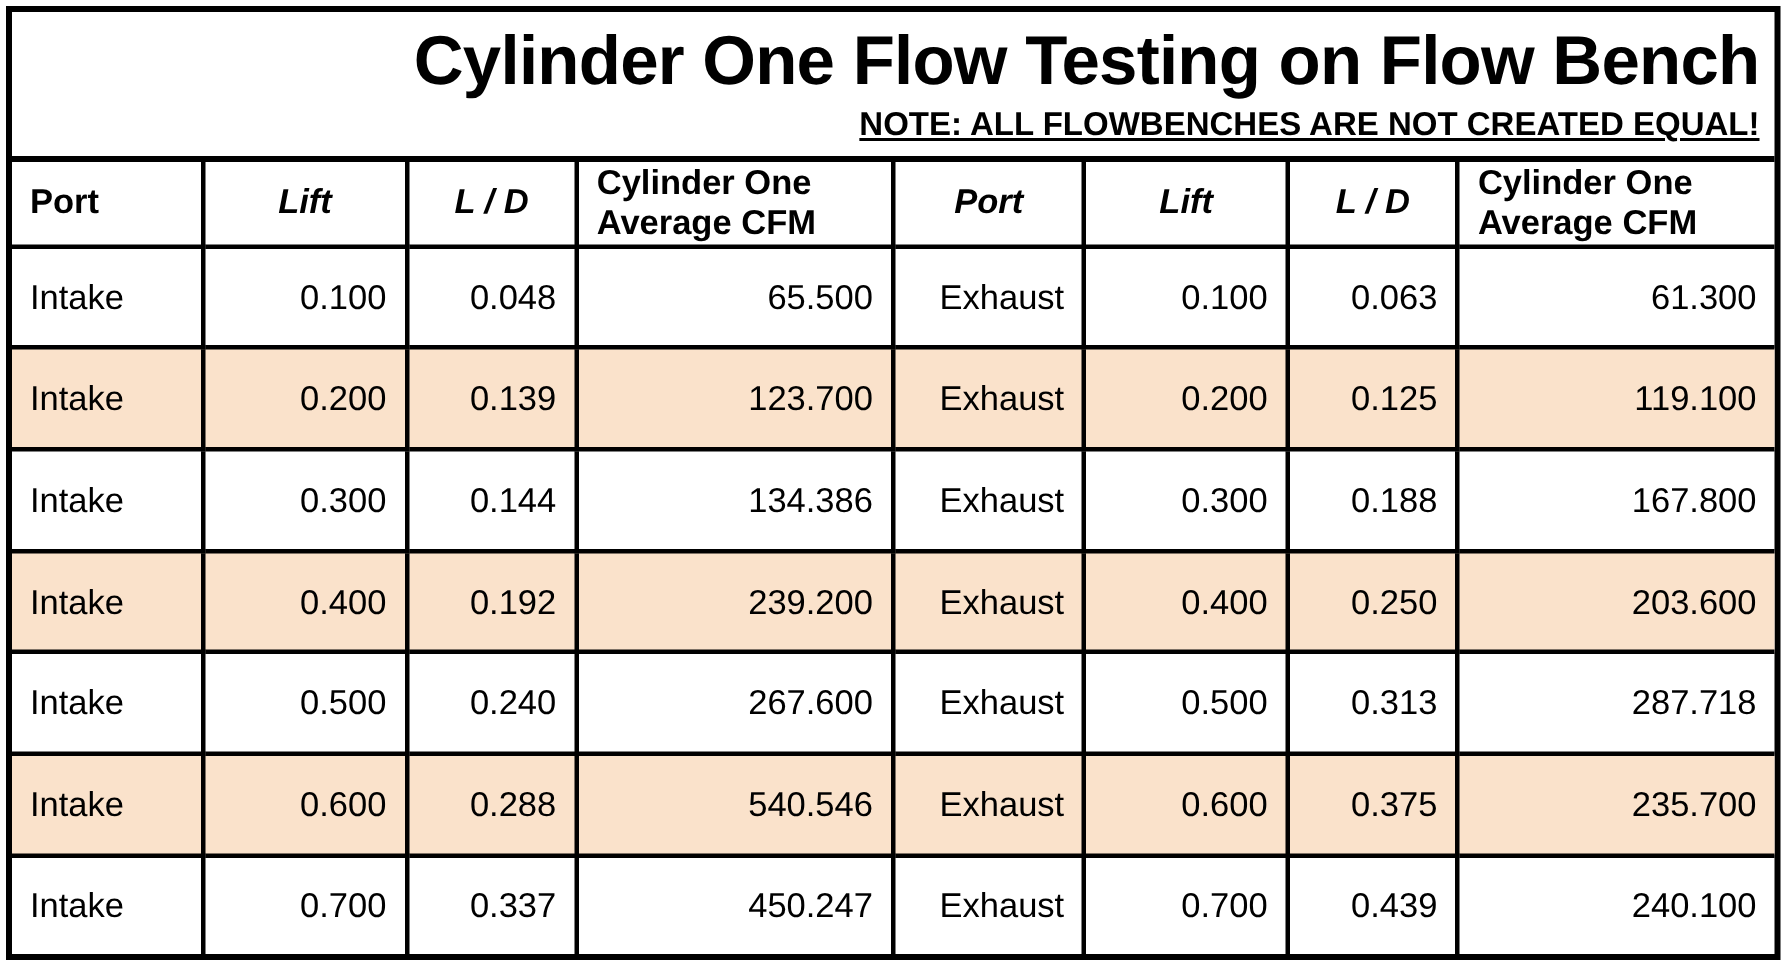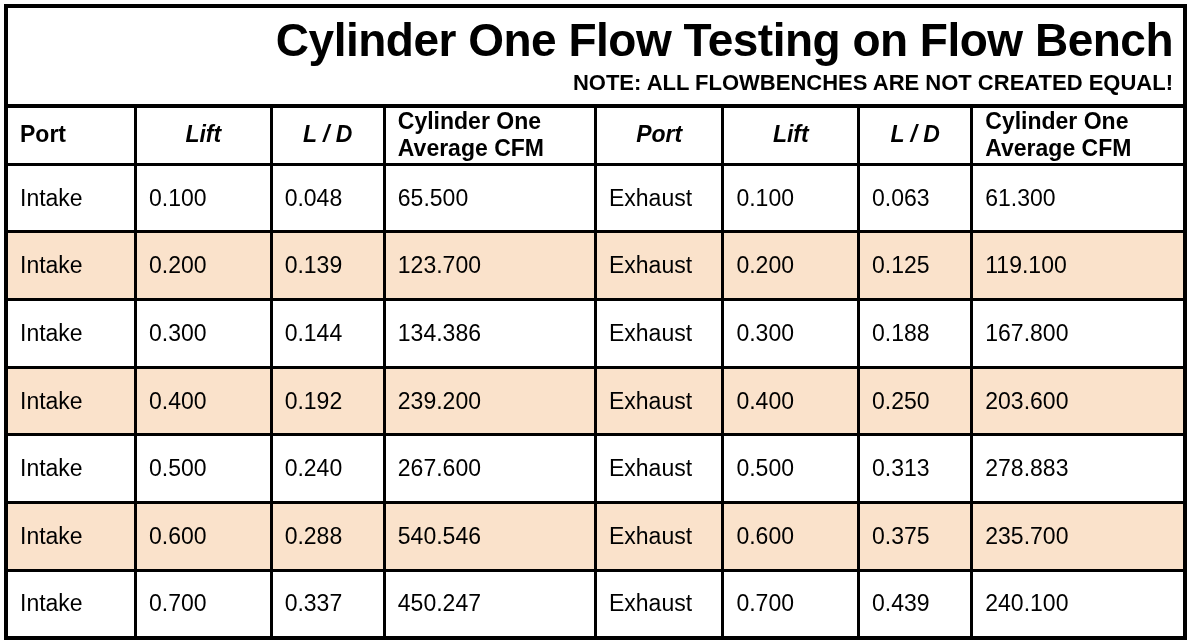--- a/index.html
+++ b/index.html
@@ -43,20 +43,21 @@
     line-height: 1.05;
     letter-spacing: -0.5px;
     margin: 2px 0 6px 0;
     white-space: nowrap;
   }
   .note {
     font-size: 22px;
     font-weight: bold;
     line-height: 1.15;
     margin: 0 0 2px 0;
+    text-decoration: underline;
   }
   .subnote {
     font-size: 21px;
     font-weight: normal;
     line-height: 1.22;
     margin: 0;
   }
   table.flow {
     border-collapse: collapse;
     width: 100%;
@@ -90,21 +91,21 @@
     text-align: left;
   }
   .th-center {
     text-align: center;
     font-style: italic;
   }
   .cell-left {
     text-align: left;
   }
   .cell-center {
-    text-align: left;
+    text-align: right;
   }
   tbody tr.alt td {
     background: #fae2cb;
   }
   
   col.c-port { width: 125px; }
   col.c-lift { width: 133px; }
   col.c-ld   { width: 111px; }
   col.c-cfm  { width: 207px; }
 </style>
@@ -190,21 +191,21 @@
           <td class="cell-center">203.600</td>
         </tr>
         <tr>
           <td class="cell-left">Intake</td>
           <td class="cell-center">0.500</td>
           <td class="cell-center">0.240</td>
           <td class="cell-center">267.600</td>
           <td class="cell-center">Exhaust</td>
           <td class="cell-center">0.500</td>
           <td class="cell-center">0.313</td>
-          <td class="cell-center">278.883</td>
+          <td class="cell-center">287.718</td>
         </tr>
         <tr class="alt">
           <td class="cell-left">Intake</td>
           <td class="cell-center">0.600</td>
           <td class="cell-center">0.288</td>
           <td class="cell-center">540.546</td>
           <td class="cell-center">Exhaust</td>
           <td class="cell-center">0.600</td>
           <td class="cell-center">0.375</td>
           <td class="cell-center">235.700</td>

